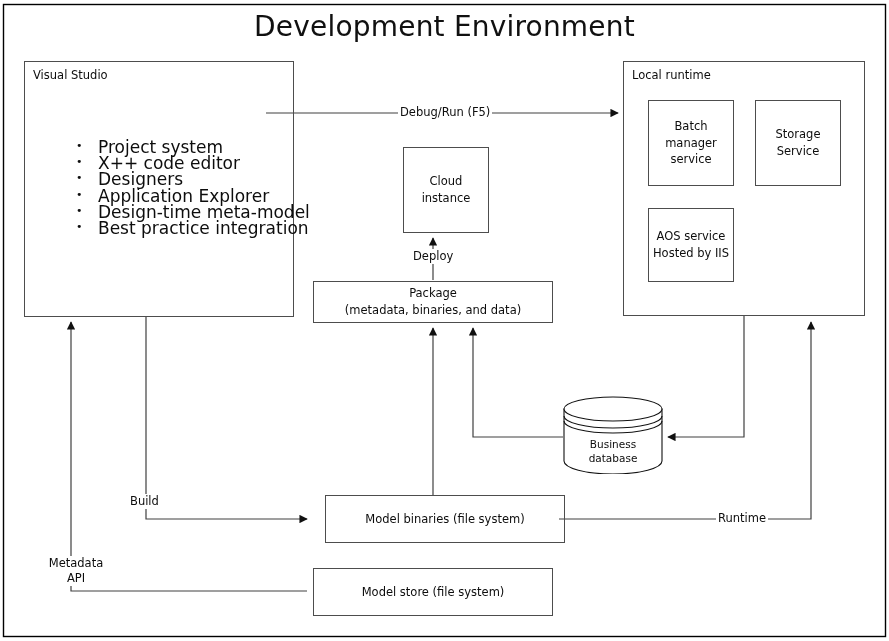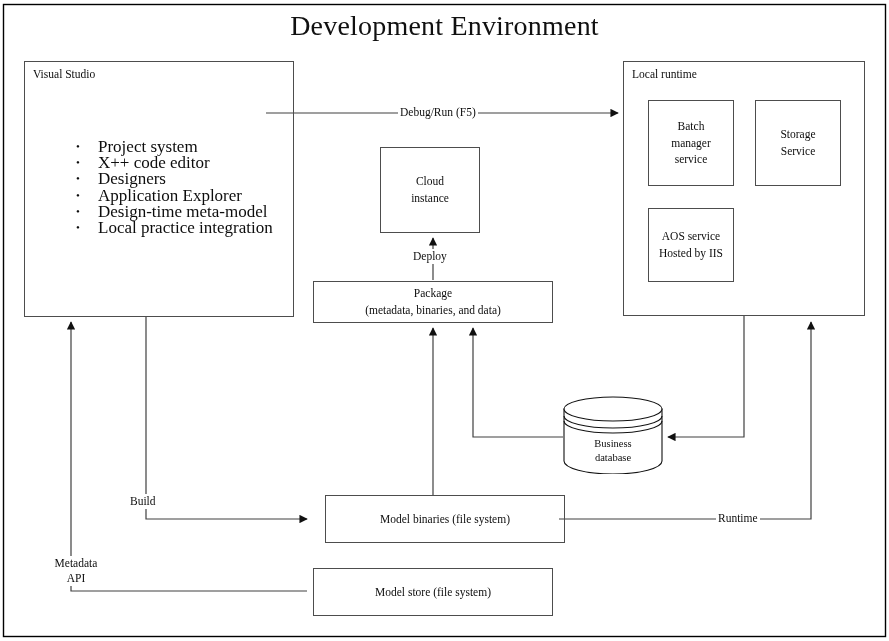--- a/index.html
+++ b/index.html
@@ -9,21 +9,20 @@
   }
   body {
     font-family: "DejaVu Sans", "Liberation Sans", sans-serif;
   }
   #canvas {
     position: relative;
     width: 889px;
     height: 641px;
     background: #ffffff;
     overflow: hidden;
-    font-family: Liberation Serif, serif;
   }
   #svg-layer {
     position: absolute;
     left: 0;
     top: 0;
     width: 889px;
     height: 641px;
   }
   .node {
     position: absolute;
@@ -155,21 +154,21 @@
     <div class="tl-label">Visual Studio</div>
   </div>
 
   <div class="bullets">
     <ul>
       <li>Project system</li>
       <li>X++ code editor</li>
       <li>Designers</li>
       <li>Application Explorer</li>
       <li>Design-time meta-model</li>
-      <li>Local practice integration</li>
+      <li>Best practice integration</li>
     </ul>
   </div>
 
   <div class="node-title-tl" style="left:623px; top:61px; width:242px; height:255px;">
     <div class="tl-label">Local runtime</div>
   </div>
 
   <div class="node n-small" style="left:648px; top:100px; width:86px; height:86px;">
     <div>
       <div>Batch</div>
@@ -185,21 +184,21 @@
     </div>
   </div>
 
   <div class="node n-small" style="left:648px; top:208px; width:86px; height:74px;">
     <div>
       <div>AOS service</div>
       <div>Hosted by IIS</div>
     </div>
   </div>
 
-  <div class="node n-mid" style="left:380px; top:147px; width:100px; height:86px;text-align:center;">
+  <div class="node n-mid" style="left:403px; top:147px; width:86px; height:86px;text-align:center;">
     <div>
       <div>Cloud</div>
       <div>instance</div>
     </div>
   </div>
 
   <div class="node n-mid" style="left:313px; top:281px; width:240px; height:42px;">
     <div>
       <div>Package</div>
       <div>(metadata, binaries, and data)</div>

